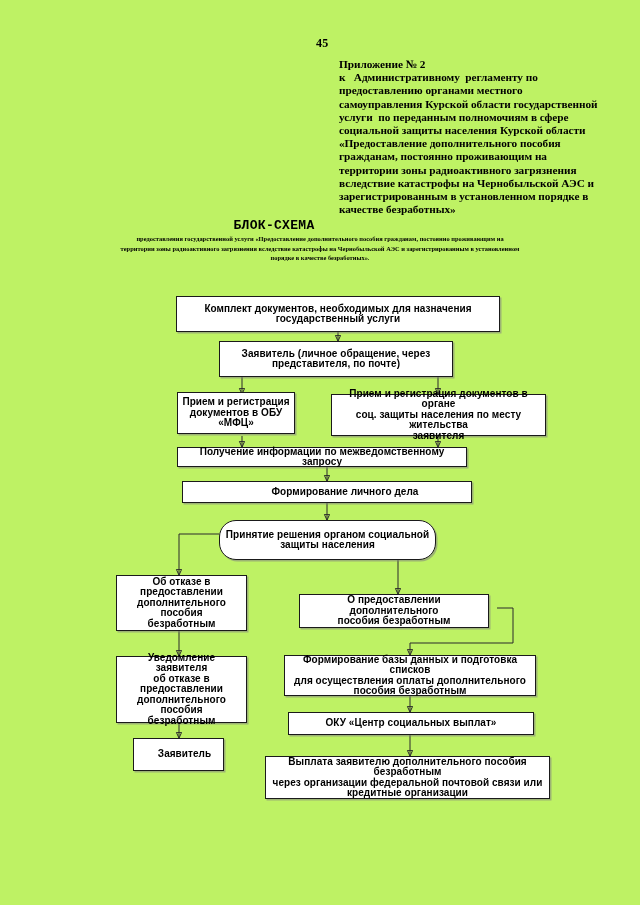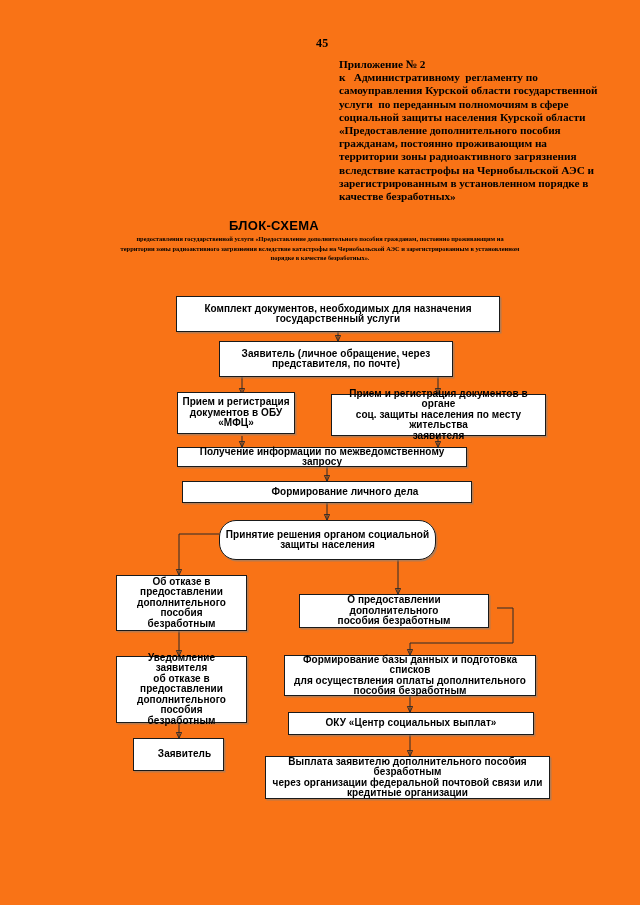--- a/index.html
+++ b/index.html
@@ -9,21 +9,21 @@
     background: #ffffff;
   }
   body {
     font-family: "Liberation Sans", sans-serif;
     color: #000000;
   }
   #page {
     position: relative;
     width: 640px;
     height: 905px;
-    background: #f97316;
+    background: #bef264;
     overflow: hidden;
   }
 
   
   #page-number {
     position: absolute;
     left: 316px;
     top: 36px;
     font-family: "Liberation Serif", serif;
     font-size: 12px;
@@ -43,21 +43,21 @@
   }
   #appendix-block .ln { display: block; white-space: pre; }
 
   
   #doc-title {
     position: absolute;
     left: 0;
     top: 218px;
     width: 548px;
     text-align: center;
-    font-family: Liberation Sans, sans-serif;
+    font-family: Liberation Mono, monospace;
     font-size: 13px;
     font-weight: 700;
     letter-spacing: 0.3px;
   }
   #doc-subtitle {
     position: absolute;
     left: 70px;
     top: 234px;
     width: 500px;
     text-align: center;
@@ -115,20 +115,21 @@
 </head>
 <body>
 
 <div id="page">
 
   <div id="page-number">45</div>
 
   <div id="appendix-block">
     <span class="ln">Приложение № 2</span>
     <span class="ln">к   Административному  регламенту по</span>
+    <span class="ln">предоставлению органами местного</span>
     <span class="ln">самоуправления Курской области государственной</span>
     <span class="ln">услуги  по переданным полномочиям в сфере</span>
     <span class="ln">социальной защиты населения Курской области</span>
     <span class="ln">«Предоставление дополнительного пособия</span>
     <span class="ln">гражданам, постоянно проживающим на</span>
     <span class="ln">территории зоны радиоактивного загрязнения</span>
     <span class="ln">вследствие катастрофы на Чернобыльской АЭС и</span>
     <span class="ln">зарегистрированным в установленном порядке в</span>
     <span class="ln">качестве безработных»</span>
   </div>

